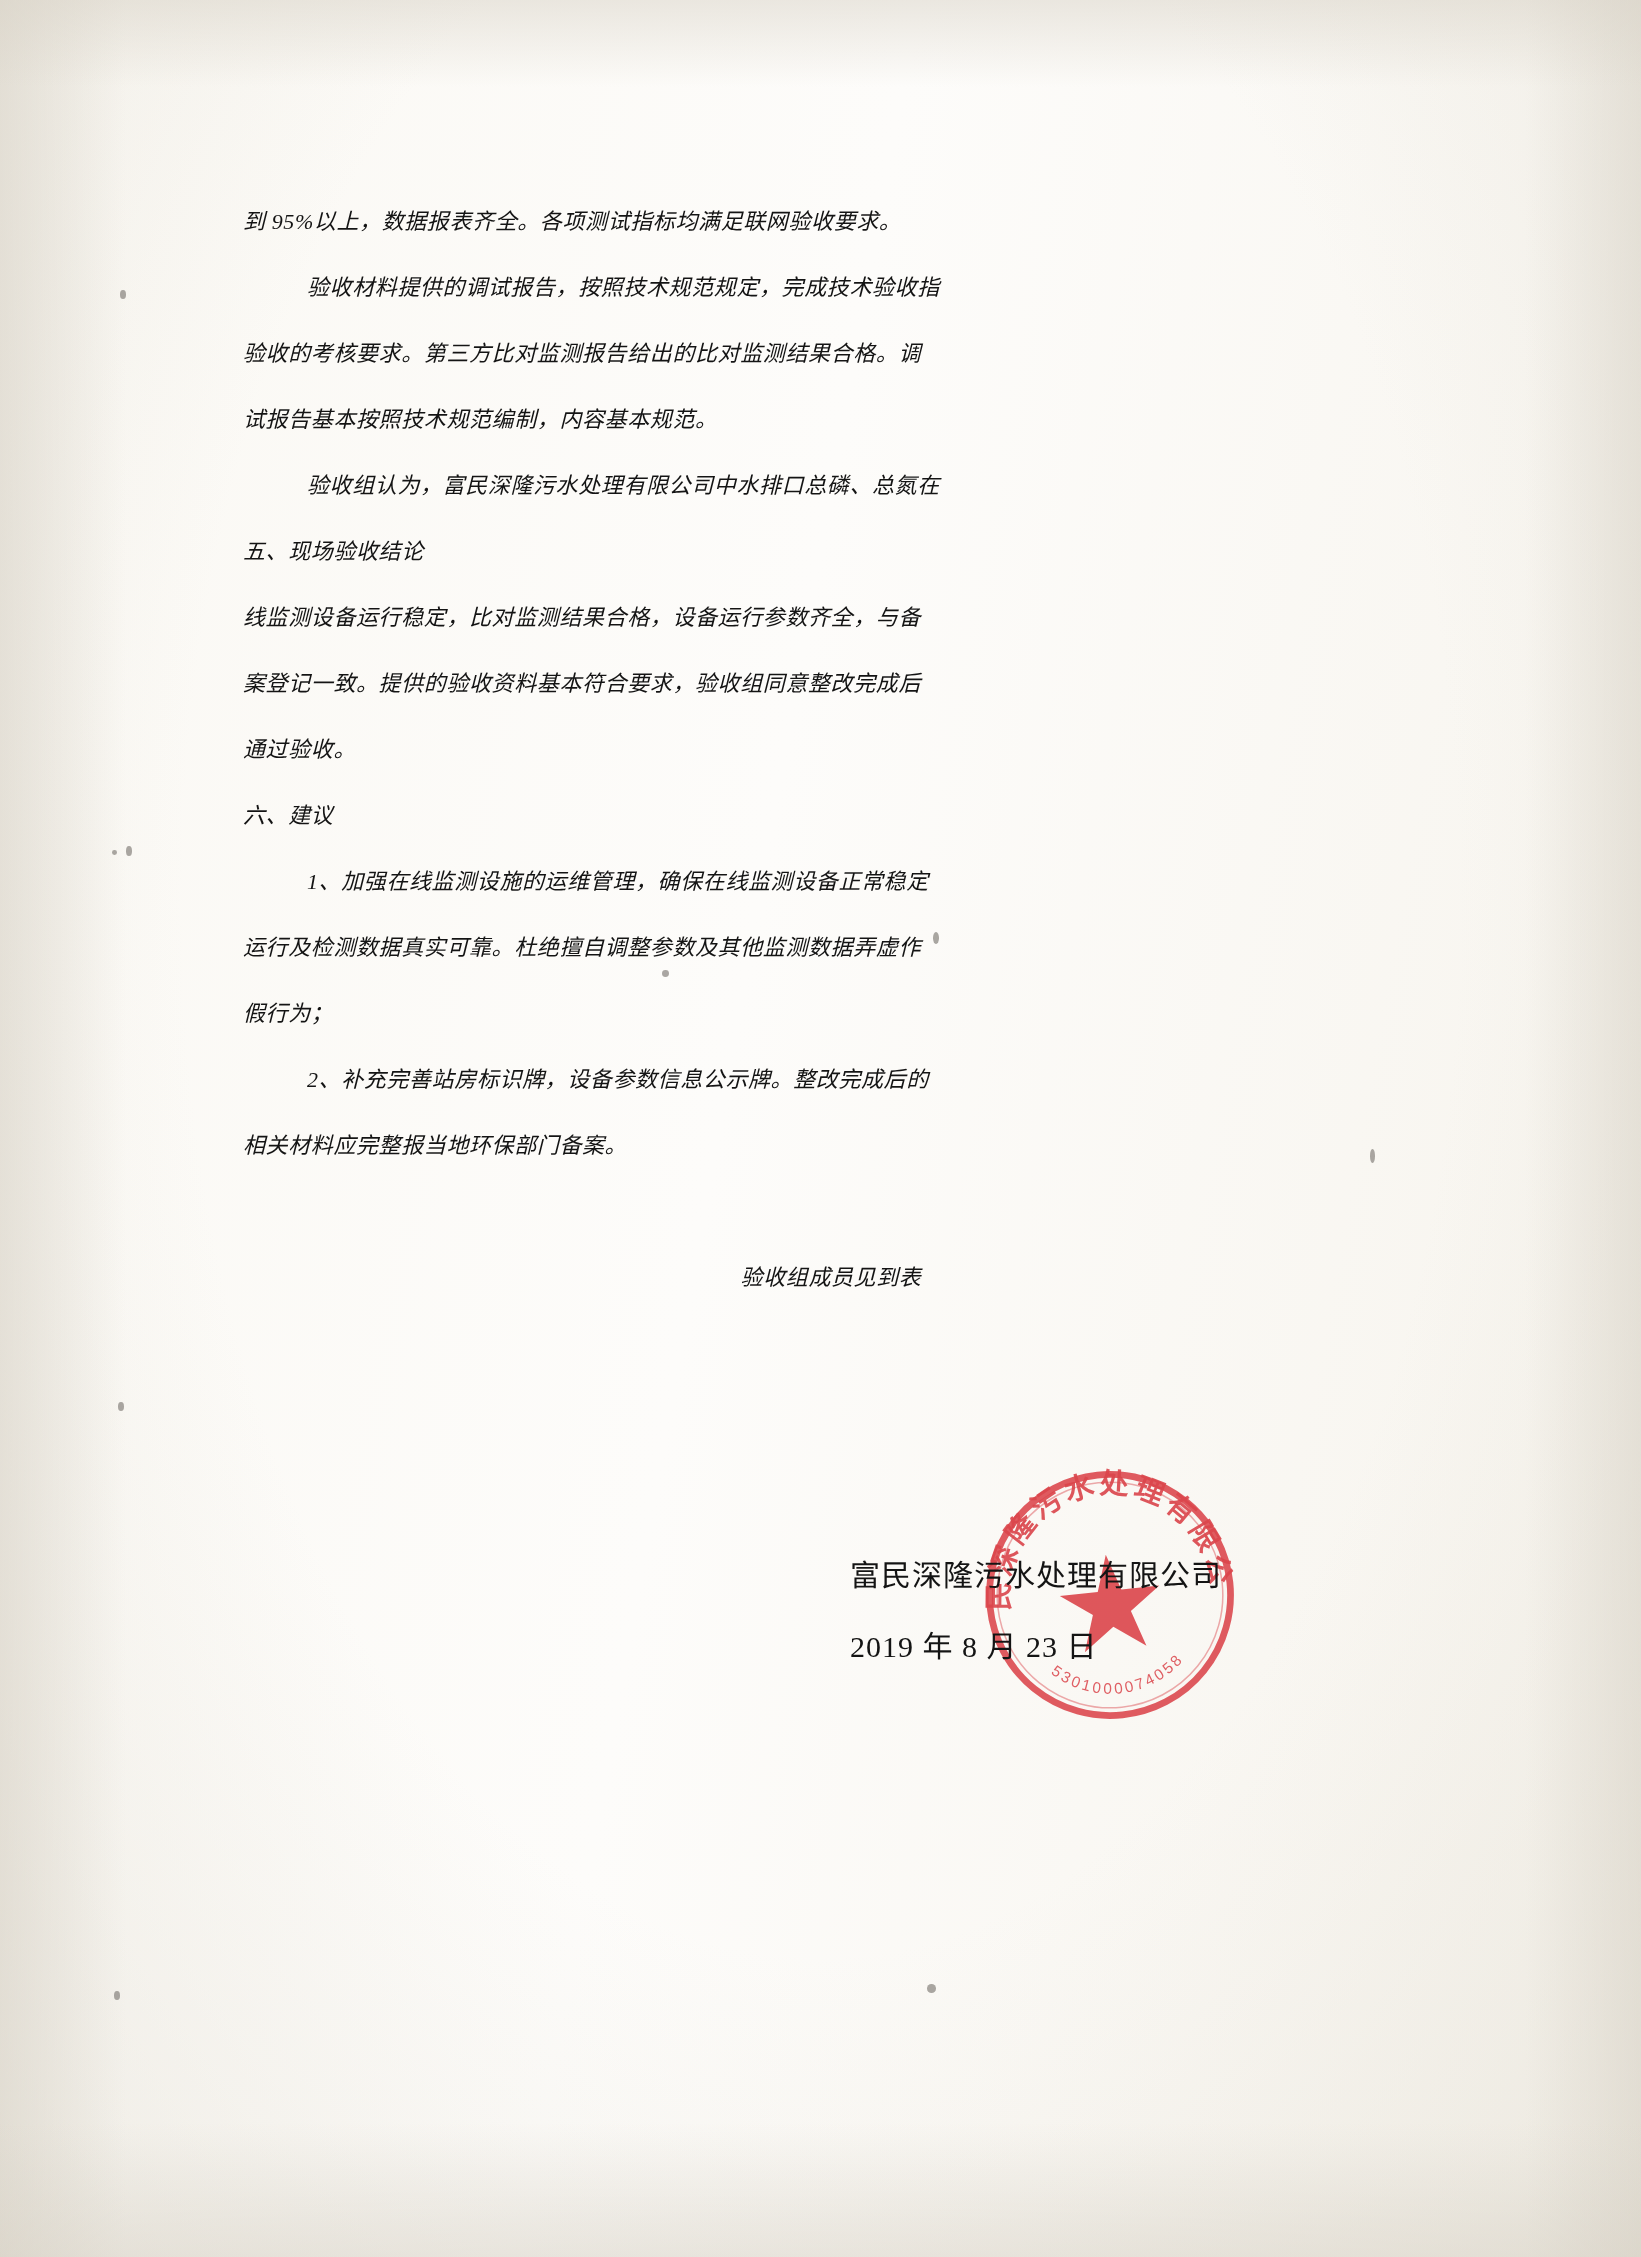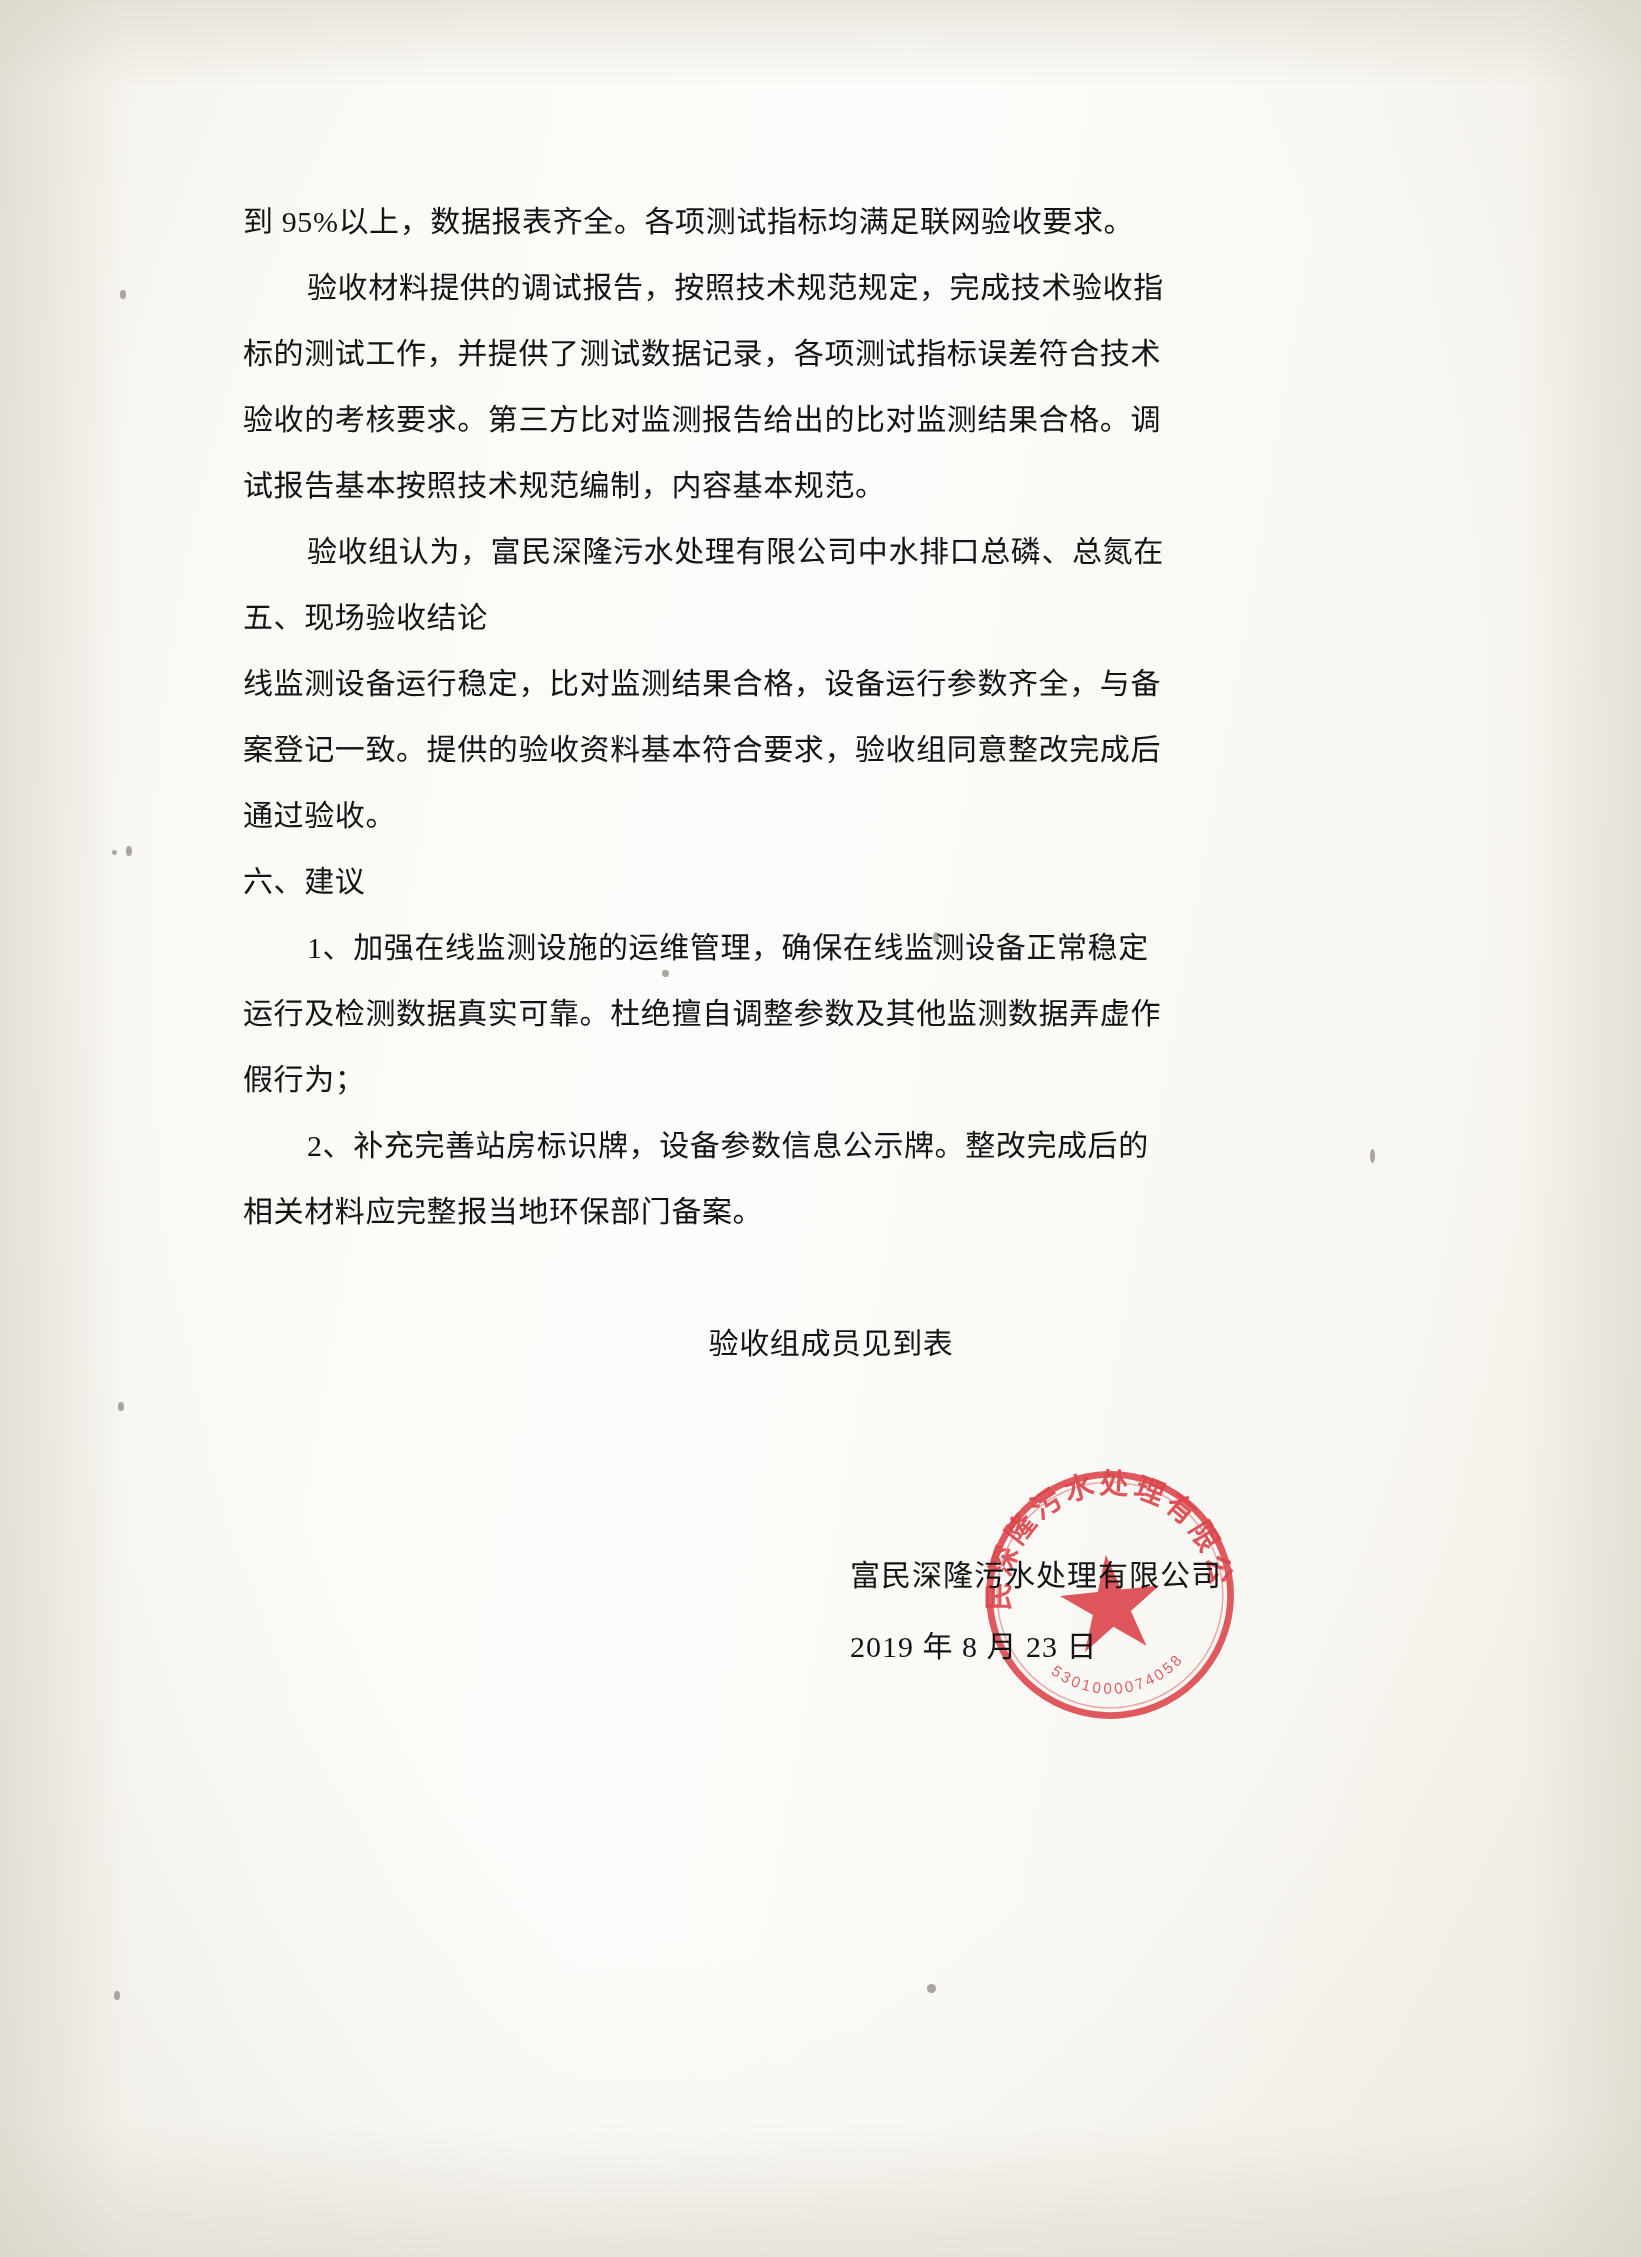--- a/index.html
+++ b/index.html
@@ -50,25 +50,26 @@
     pointer-events: none;
   }
 
   .body-text {
     position: absolute;
     left: 243px;
     top: 189px;
     width: 1141px;
   }
   .line {
-    font-size: 30px;
+    font-size: 22px;
     line-height: 66px;
     letter-spacing: 0.6px;
     white-space: pre;
     color: #141414;
+    font-style: italic;
   }
   .indent-1 { text-indent: 64px; }
   .indent-half { text-indent: 35px; text-align: center; }
 
   
   .speck {
     position: absolute;
     background: #8d8a84;
     border-radius: 50%;
     opacity: 0.75;
@@ -120,21 +121,20 @@
   <div class="speck" style="left:118px; top:1402px; width:5.8px; height:8.7px;"></div>
   <div class="speck" style="left:114px; top:1991px; width:5.8px; height:8.7px;"></div>
   <div class="speck" style="left:933px; top:932px; width:5.8px; height:11.6px;"></div>
   <div class="speck" style="left:662px; top:970px; width:6.8px; height:6.8px;"></div>
   <div class="speck" style="left:1370px; top:1149px; width:4.8px; height:13.5px;"></div>
   <div class="speck" style="left:927px; top:1984px; width:8.7px; height:8.7px;"></div>
 
   <div class="body-text">
     <div class="line">到 95%以上，数据报表齐全。各项测试指标均满足联网验收要求。</div>
     <div class="line indent-1">验收材料提供的调试报告，按照技术规范规定，完成技术验收指</div>
-    <div class="line">标的测试工作，并提供了测试数据记录，各项测试指标误差符合技术</div>
     <div class="line">验收的考核要求。第三方比对监测报告给出的比对监测结果合格。调</div>
     <div class="line">试报告基本按照技术规范编制，内容基本规范。</div>
     <div class="line indent-1">验收组认为，富民深隆污水处理有限公司中水排口总磷、总氮在</div>
     <div class="line">五、现场验收结论</div>
     <div class="line">线监测设备运行稳定，比对监测结果合格，设备运行参数齐全，与备</div>
     <div class="line">案登记一致。提供的验收资料基本符合要求，验收组同意整改完成后</div>
     <div class="line">通过验收。</div>
     <div class="line">六、建议</div>
     <div class="line indent-1">1、加强在线监测设施的运维管理，确保在线监测设备正常稳定</div>
     <div class="line">运行及检测数据真实可靠。杜绝擅自调整参数及其他监测数据弄虚作</div>

